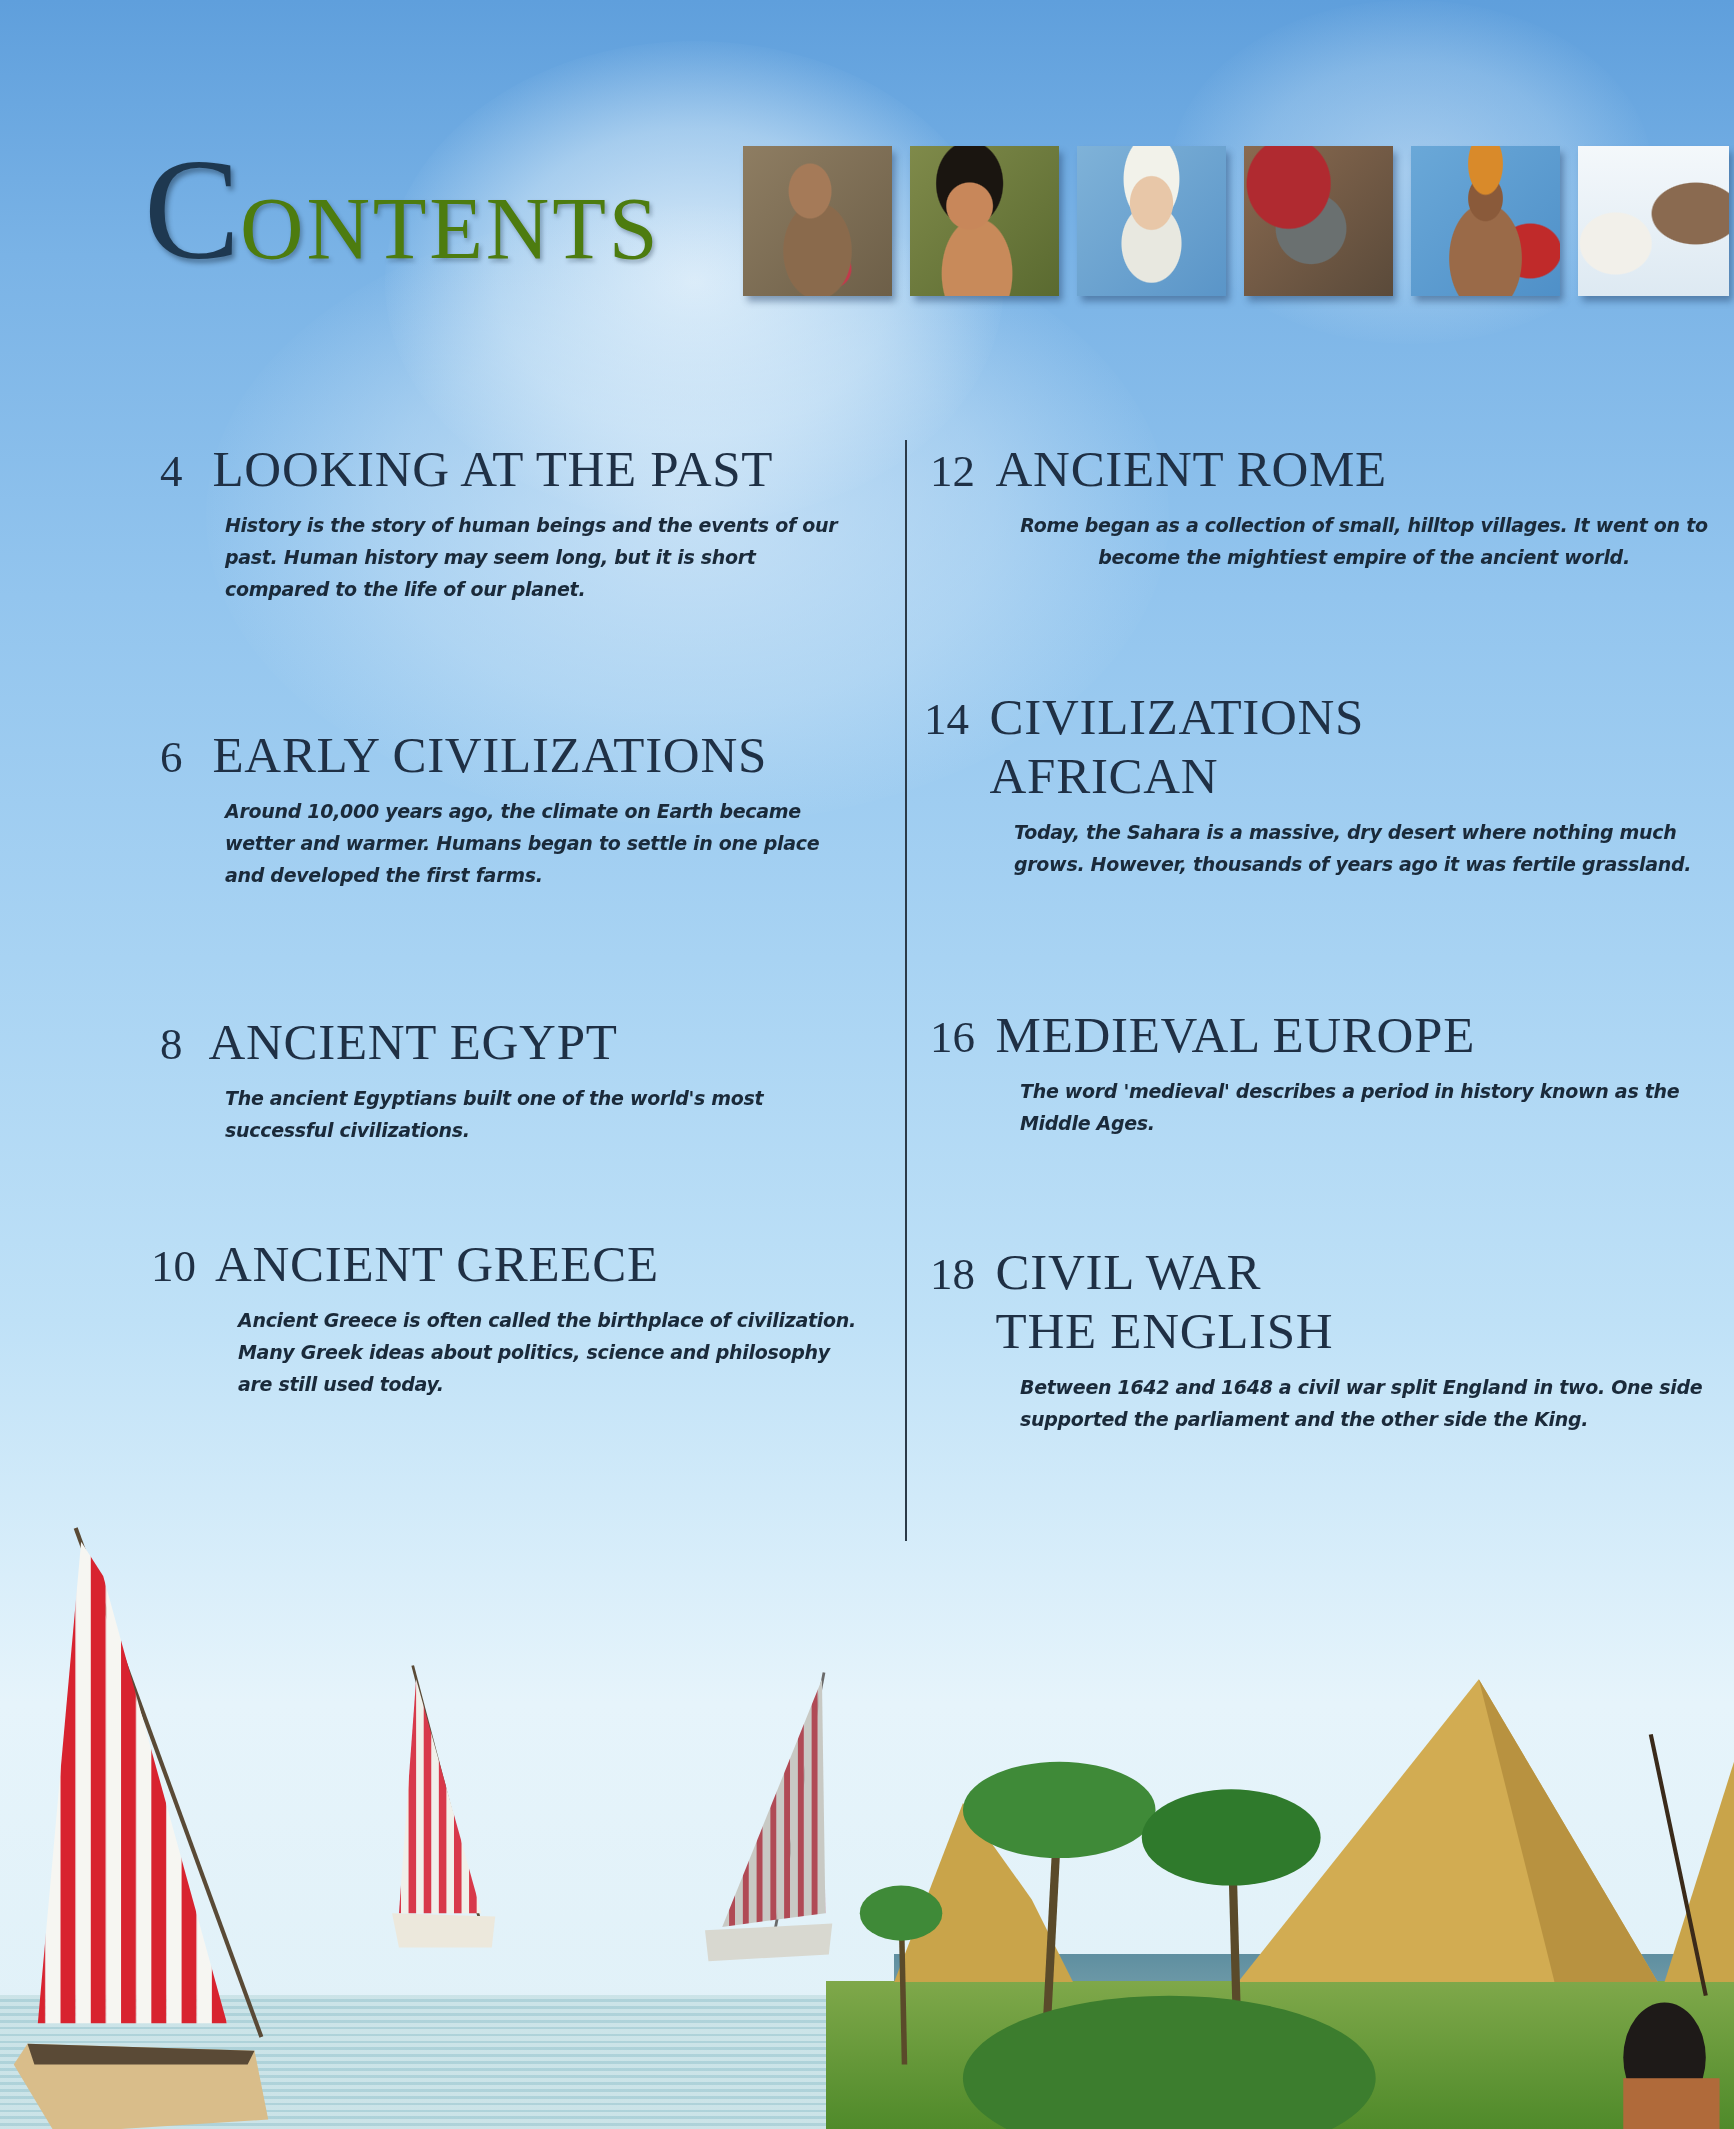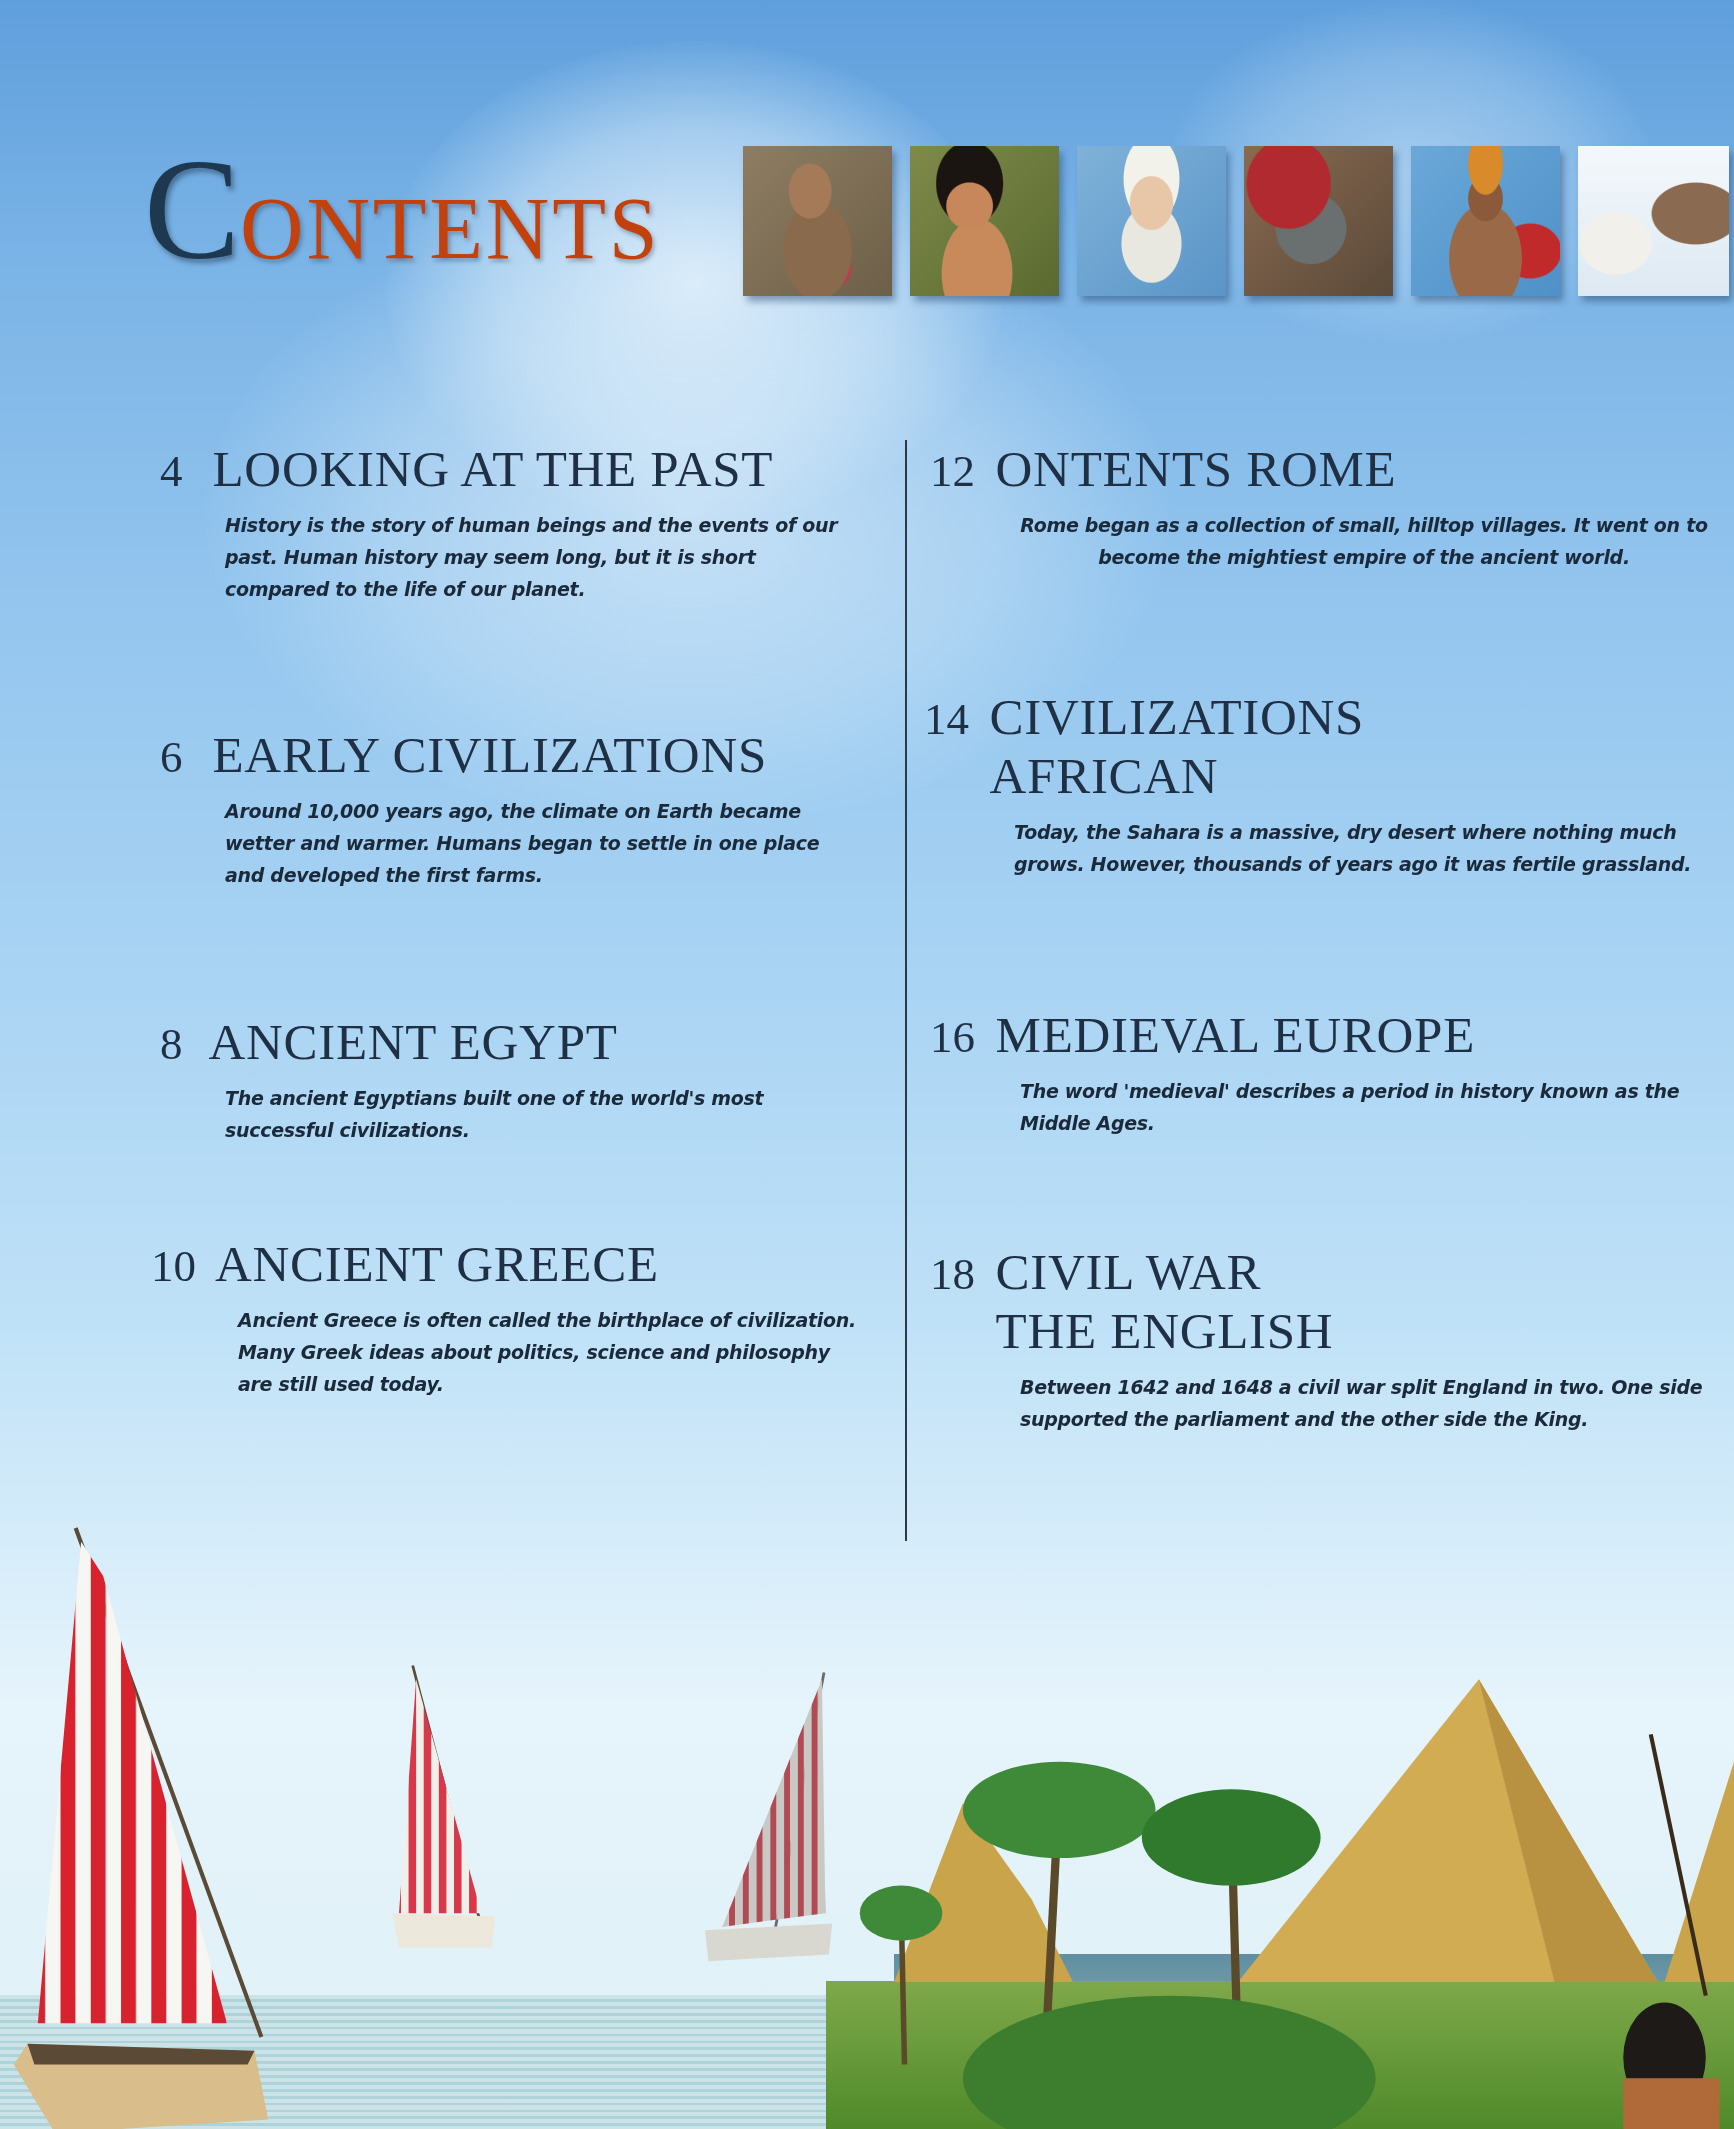--- a/index.html
+++ b/index.html
@@ -5,21 +5,21 @@
   html, body { margin:0; padding:0; }
   body {
     width:1734px; height:2129px; position:relative; overflow:hidden;
     background: linear-gradient(180deg, #5f9fdc 0%, #7ab3e6 12%, #93c5ee 28%, #a8d3f3 45%, #bfe1f7 62%, #d9eefa 74%, #e6f4fb 80%, #dff0f7 100%);
     font-family: "Liberation Serif", serif;
     color:#1c3047;
   }
   .cloud { position:absolute; border-radius:50%; background: radial-gradient(ellipse at center, rgba(235,245,252,0.85) 0%, rgba(220,238,250,0.5) 45%, rgba(200,228,248,0) 72%); }
   .title-block { position:absolute; left:144px; top:138px; }
   .title-cap { font-size:144px; line-height:1; color:#1e3850; text-shadow: 2.8px 4.1px 5.5px rgba(20,40,60,0.45); font-family:"Liberation Serif", serif; }
-  .title-rest { font-size:88px; letter-spacing:2.8px; color:#c2410c; text-shadow: 2.1px 2.8px 4.1px rgba(20,40,60,0.35); font-family:"Liberation Serif", serif; }
+  .title-rest { font-size:88px; letter-spacing:2.8px; color:#4d7c0f; text-shadow: 2.1px 2.8px 4.1px rgba(20,40,60,0.35); font-family:"Liberation Serif", serif; }
   .portraits { position:absolute; left:743px; top:146px; display:flex; gap:18px; }
   .portrait { width:149px; height:150px; box-shadow: 4.1px 5.5px 6.9px rgba(30,60,100,0.45); position:relative; overflow:hidden; }
   .p1 { background: radial-gradient(ellipse at 45% 30%, #a57a58 0 18%, transparent 19%), radial-gradient(ellipse at 50% 70%, #8a6a4c 0 32%, transparent 33%), radial-gradient(circle at 60% 82%, #c13a4b 0 12%, transparent 13%), linear-gradient(135deg,#8e7d62,#6d5f48); }
   .p2 { background: radial-gradient(ellipse at 40% 40%, #c8875a 0 18%, transparent 19%), radial-gradient(ellipse at 40% 25%, #1a1510 0 26%, transparent 27%), radial-gradient(ellipse at 45% 85%, #c88a5a 0 30%, transparent 31%), linear-gradient(135deg,#7f8a4a,#5a6a30); }
   .p3 { background: radial-gradient(ellipse at 50% 38%, #e8c7a8 0 20%, transparent 21%), radial-gradient(ellipse at 50% 65%, #e8e8e0 0 28%, transparent 29%), radial-gradient(ellipse at 50% 22%, #f2f2ea 0 26%, transparent 27%), linear-gradient(135deg,#7fb2d8,#5a95c8); }
   .p4 { background: radial-gradient(ellipse at 30% 25%, #b02a30 0 28%, transparent 29%), radial-gradient(ellipse at 45% 55%, #6a7070 0 30%, transparent 31%), linear-gradient(135deg,#8a6a50,#5a4a3a); }
   .p5 { background: radial-gradient(ellipse at 50% 12%, #d98a2a 0 16%, transparent 17%), radial-gradient(ellipse at 50% 35%, #8a5a3a 0 16%, transparent 17%), radial-gradient(ellipse at 50% 75%, #9a6a48 0 34%, transparent 35%), radial-gradient(ellipse at 80% 70%, #c02a2a 0 18%, transparent 19%), linear-gradient(135deg,#6aa8d8,#4f90c8); }
   .p6 { width:151px; background: radial-gradient(ellipse at 25% 65%, #f2f0ea 0 22%, transparent 23%), radial-gradient(ellipse at 78% 45%, #8a6a50 0 26%, transparent 27%), linear-gradient(180deg,#f4f8fb,#dde9f2); }
 
   .divider { position:absolute; left:905px; top:440px; width:2.1px; height:1101px; background:#2b3a48; }
@@ -107,21 +107,21 @@
         <span class="line">ANCIENT GREECE</span>
       </span>
   </div>
   <div class="desc">Ancient Greece is often called the birthplace of civilization. Many Greek ideas about politics, science and philosophy are still used today.</div>
 </div>
 
 <div class="entry" id="e12">
   <div class="head">
     <span class="num">12</span>
     <span class="heading">
-        <span class="line">ONTENTS ROME</span>
+        <span class="line">ANCIENT ROME</span>
       </span>
   </div>
   <div class="desc">Rome began as a collection of small, hilltop villages. It went on to become the mightiest empire of the ancient world.</div>
 </div>
 
 <div class="entry" id="e14">
   <div class="head">
     <span class="num">14</span>
     <span class="heading">
       <span class="line">CIVILIZATIONS</span>

